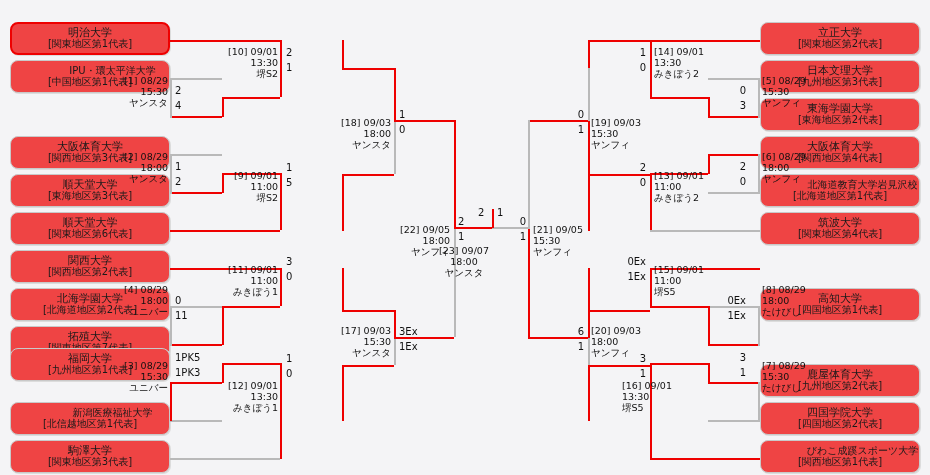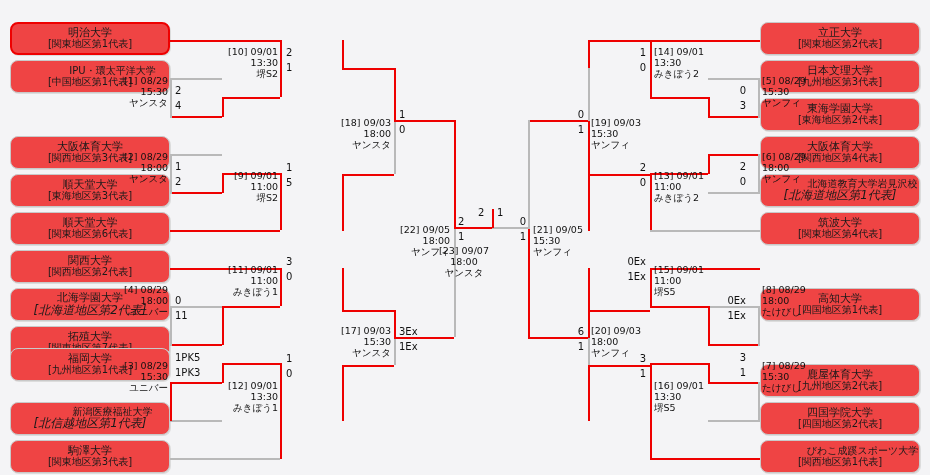--- a/index.html
+++ b/index.html
@@ -30,21 +30,21 @@
     overflow: hidden;
   }
   .team.champ { border: 2px solid #ee0000; }
   .team .nm {
     font-size: 11px; color: #1a1a1a; white-space: nowrap;
   }
   .team .rg {
     font-size: 10px; color: #1a1a1a; white-space: nowrap;
   }
   .team .nm.sm { font-size: 10px; padding-left: 45px; }
-  .team .rg.sm { font-size: 12px; font-style: italic; }
+  .team .rg.sm { font-size: 10px; }
 
   
   .ln { position: absolute; background: #b9b9b9; }
   .ln.w { background: #ee0000; }
   .ln.h { height: 2px; }
   .ln.v { width: 2px; }
 
   
   .match {
     position: absolute;
@@ -362,21 +362,21 @@
   <div class="match lft" style="left:654px;top:46px;width:58px">
     <span class="ln1"><span>[14]</span> <span>09/01</span></span>
     <span class="ln2">13:30</span>
     <span class="ln3">みきぼう2</span>
   </div>
   <div class="match lft" style="left:654px;top:264px;width:58px">
     <span class="ln1"><span>[15]</span> <span>09/01</span></span>
     <span class="ln2">11:00</span>
     <span class="ln3">堺S5</span>
   </div>
-  <div class="match lft" style="left:654px;top:380px;width:58px">
+  <div class="match lft" style="left:622px;top:380px;width:58px">
     <span class="ln1"><span>[16]</span> <span>09/01</span></span>
     <span class="ln2">13:30</span>
     <span class="ln3">堺S5</span>
   </div>
   <div class="match lft" style="left:591px;top:117px;width:58px">
     <span class="ln1"><span>[19]</span> <span>09/03</span></span>
     <span class="ln2">15:30</span>
     <span class="ln3">ヤンフィ</span>
   </div>
   <div class="match lft" style="left:591px;top:325px;width:58px">

